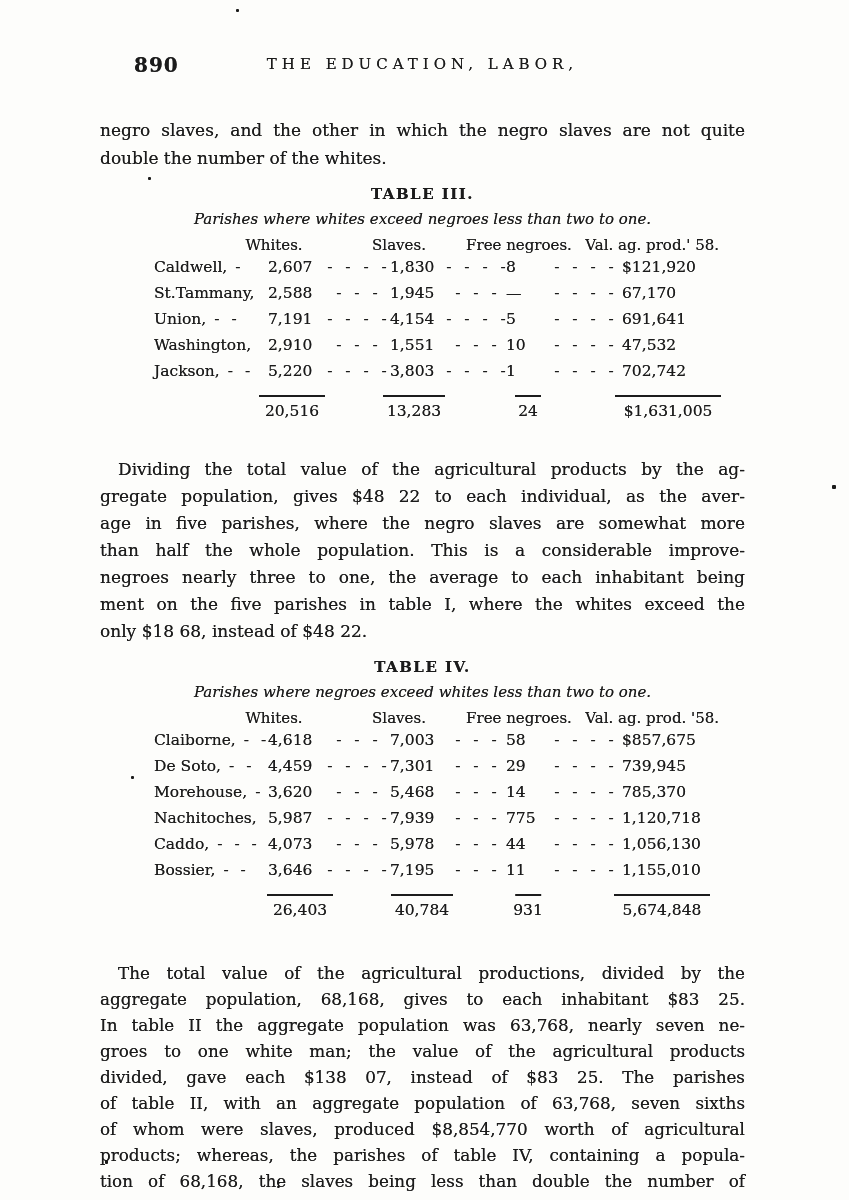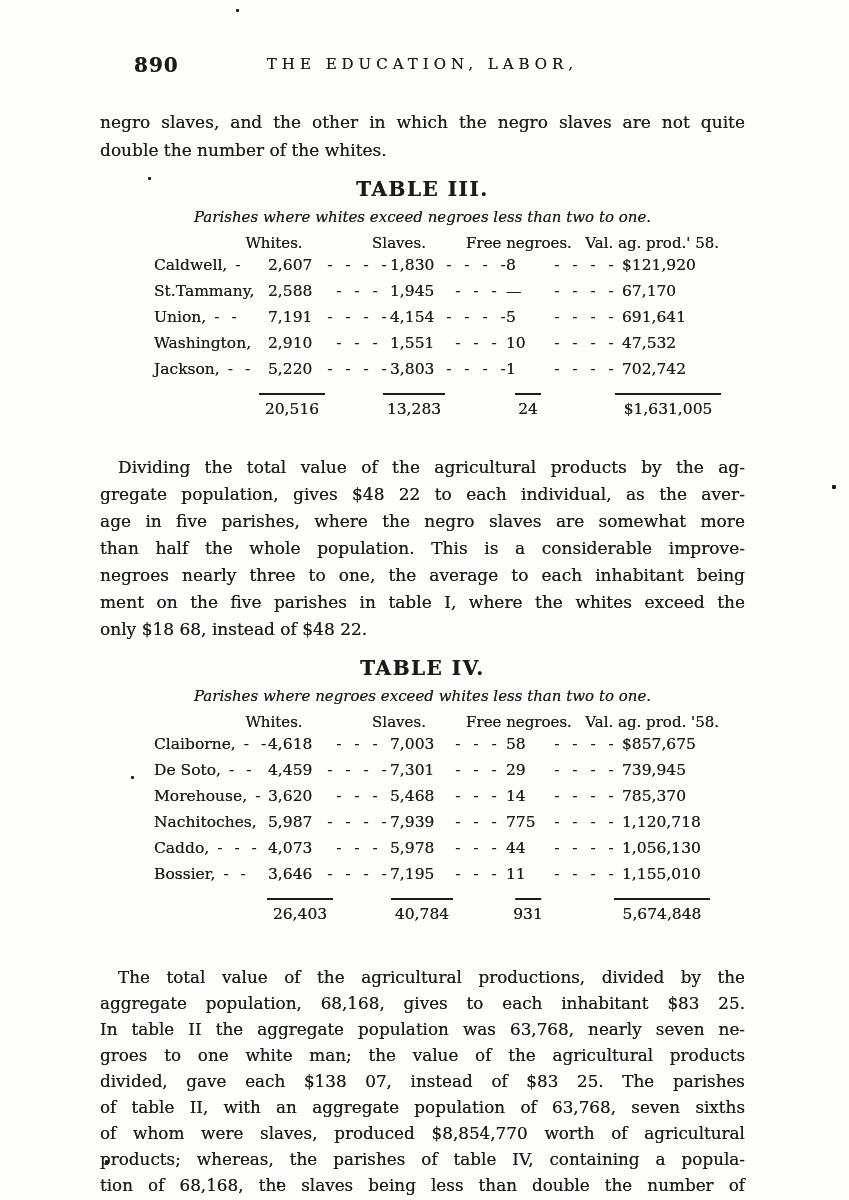--- a/index.html
+++ b/index.html
@@ -17,27 +17,27 @@
   
   .phead{position:relative;height:26px;}
   .pageno{position:absolute;left:34px;top:1px;font-size:20px;letter-spacing:1px;font-weight:bold;}
   .runhead{text-align:center;font-size:15px;font-weight:normal;letter-spacing:5px;padding-top:3px;}
 
   
   .para{font-size:17px;}
   .pline{text-align:justify;text-align-last:justify;}
   .para.last-left .pline:last-child{text-align-last:left;}
   .para.indent .pline:first-child{text-indent:18px;}
-  .p1{margin-top:30px;line-height:28px;}
+  .p1{margin-top:38px;line-height:28px;}
   .p2{margin-top:15px;line-height:27px;}
   .p3{margin-top:20px;line-height:26px;font-size:16.8px;}
 
   
   .tblock{margin-top:13px;}
-  .ttitle{text-align:center;font-weight:bold;font-size:20px;letter-spacing:1.5px;}
+  .ttitle{text-align:center;font-weight:bold;font-size:15px;letter-spacing:1.5px;}
   .tcap{text-align:center;font-style:italic;font-size:15px;margin-top:7px;margin-bottom:6px;}
   .tinner{width:562px;margin-left:54px;font-size:15.5px;}
   .thead{position:relative;height:24px;font-size:15px;}
   .th{position:absolute;top:2px;white-space:nowrap;}
   .th1{left:60px;width:120px;text-align:center;}
   .th2{left:185px;width:120px;text-align:center;}
   .th3{left:300px;width:130px;text-align:center;}
   .th4{left:430px;width:135px;text-align:right;}
   .trow{display:flex;height:26px;align-items:baseline;white-space:pre;}
   .c{display:block;}

